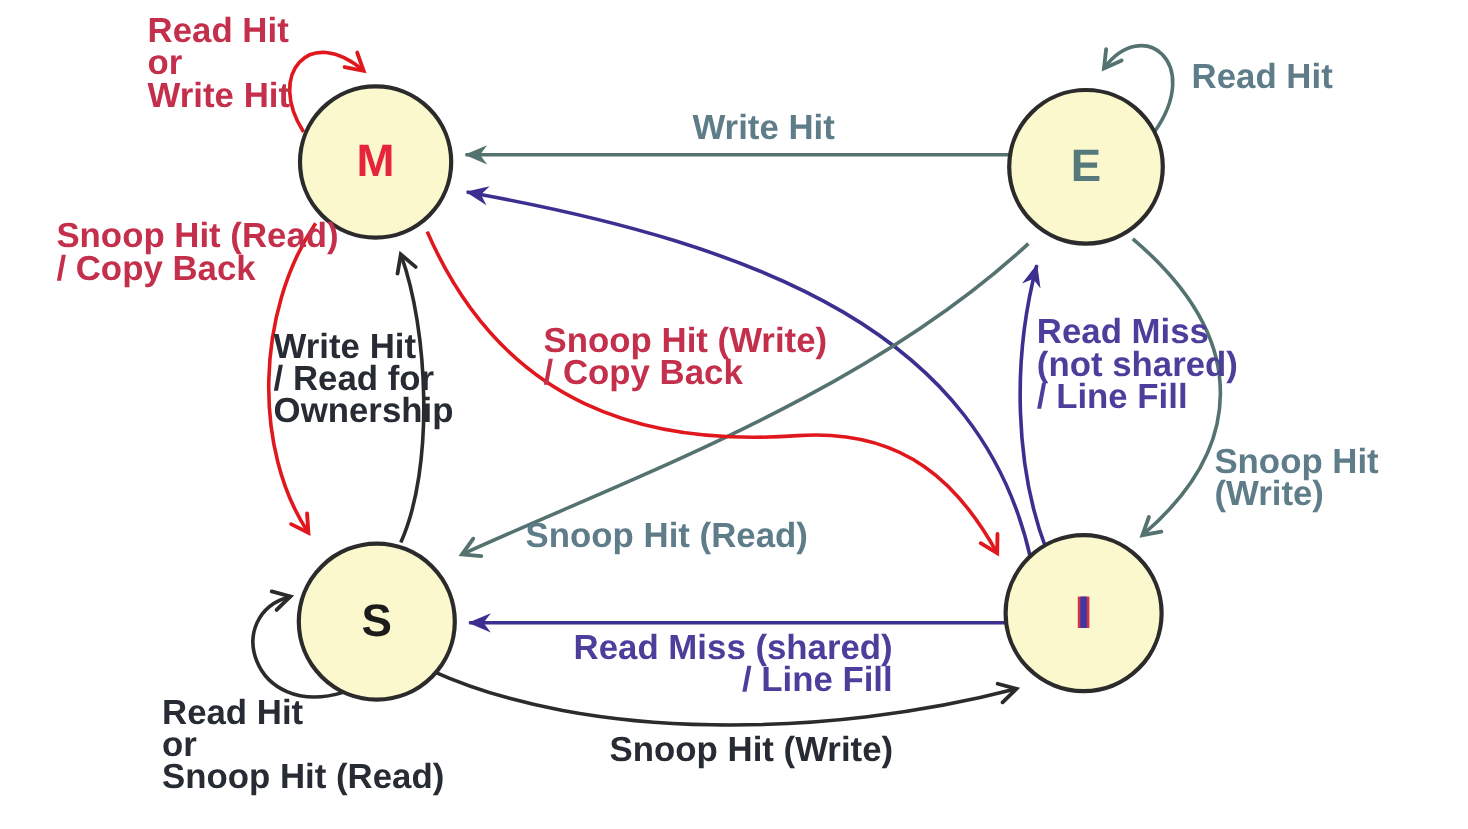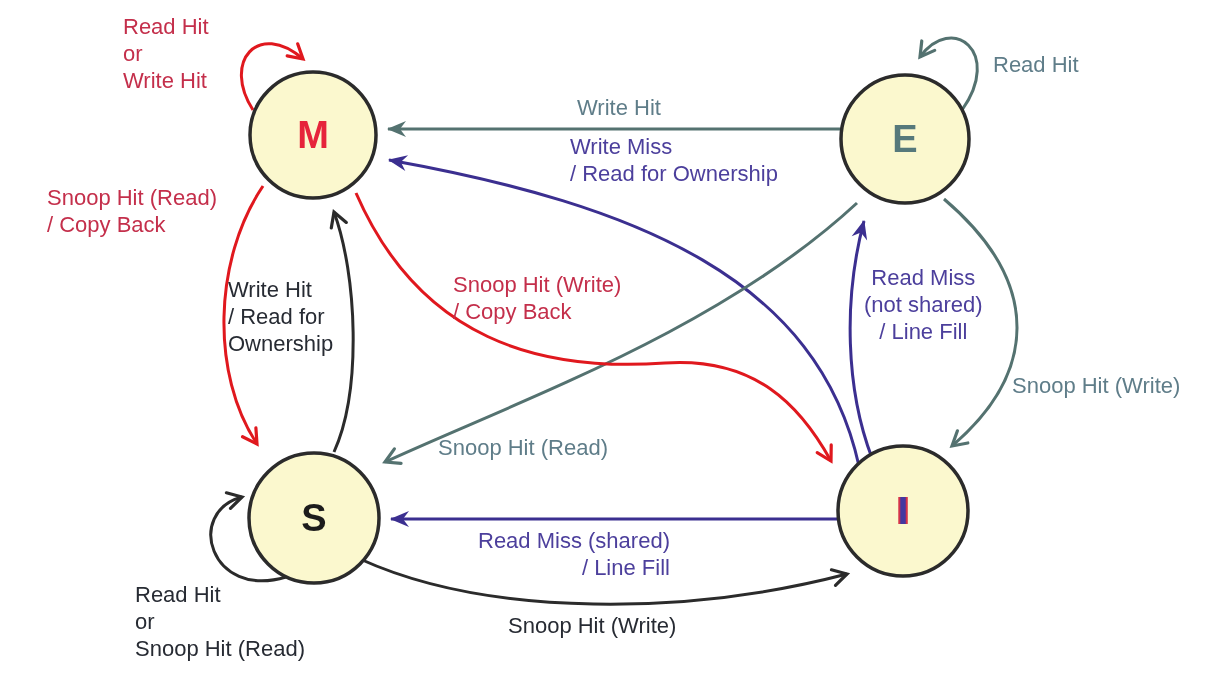--- a/index.html
+++ b/index.html
@@ -6,22 +6,22 @@
   #stage{
     position:relative;
     width:1223px;height:691px;
     background:var(--background,#fff);
     font-family:"Liberation Sans", sans-serif;
     overflow:hidden;
   }
   #edges{position:absolute;left:0;top:0;width:1223px;height:691px;}
   .lbl{
     position:absolute;
-    font-weight:normal;
-    font-size:22px;
+    font-weight:bold;
+    font-size:29px;
     line-height:27px;
     white-space:pre-line;
     user-select:none;
   }
   .lbl.red{color:var(--text_red,#C42F4B);}
   .lbl.gray{color:var(--text_gray,#5F7D89);}
   .lbl.purple{color:var(--text_purple,#4C3F9C);}
   .lbl.black{color:var(--text_black,#272B33);}
   .state-letter{
     position:absolute;
@@ -93,24 +93,22 @@
 or
 Write Hit</div>
   <div class="lbl red" style="left:47px;top:184px;">Snoop Hit (Read)
 / Copy Back</div>
   <div class="lbl black" style="left:228px;top:276px;">Write Hit
 / Read for
 Ownership</div>
   <div class="lbl red" style="left:453px;top:271px;">Snoop Hit (Write)
 / Copy Back</div>
   <div class="lbl gray" style="left:577px;top:94px;">Write Hit</div>
-  <div class="lbl purple" style="left:570px;top:133px;">Write Miss
-/ Read for Ownership</div>
   <div class="lbl gray" style="left:993px;top:51px;">Read Hit</div>
-  <div class="lbl purple" style="left:864px;top:264px;text-align:center;">Read Miss
+  <div class="lbl purple" style="left:864px;top:264px;">Read Miss
 (not shared)
 / Line Fill</div>
   <div class="lbl gray" style="left:1012px;top:372px;">Snoop Hit (Write)</div>
   <div class="lbl gray" style="left:438px;top:434px;">Snoop Hit (Read)</div>
   <div class="lbl purple" style="left:478px;top:527px;text-align:right;">Read Miss (shared)
 / Line Fill</div>
   <div class="lbl black" style="left:508px;top:612px;">Snoop Hit (Write)</div>
   <div class="lbl black" style="left:135px;top:581px;">Read Hit
 or
 Snoop Hit (Read)</div>

